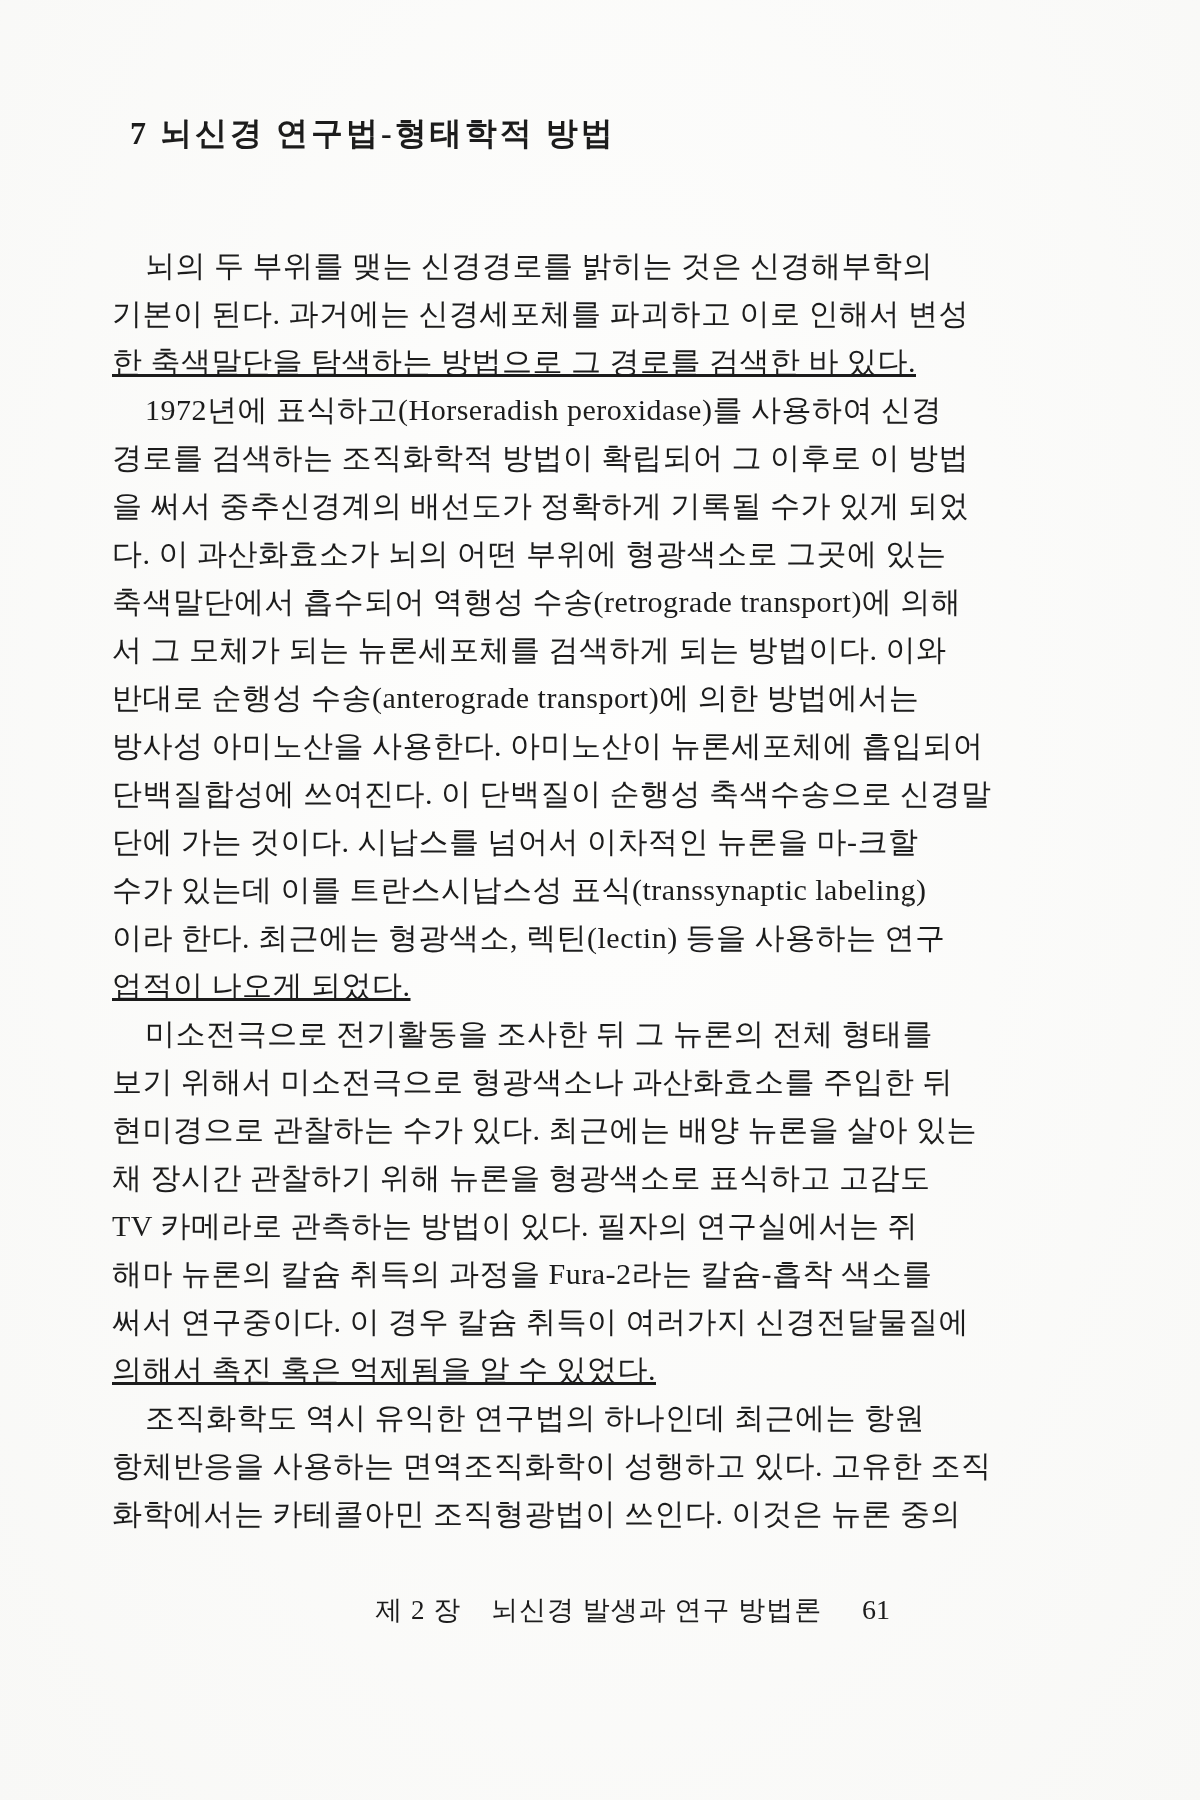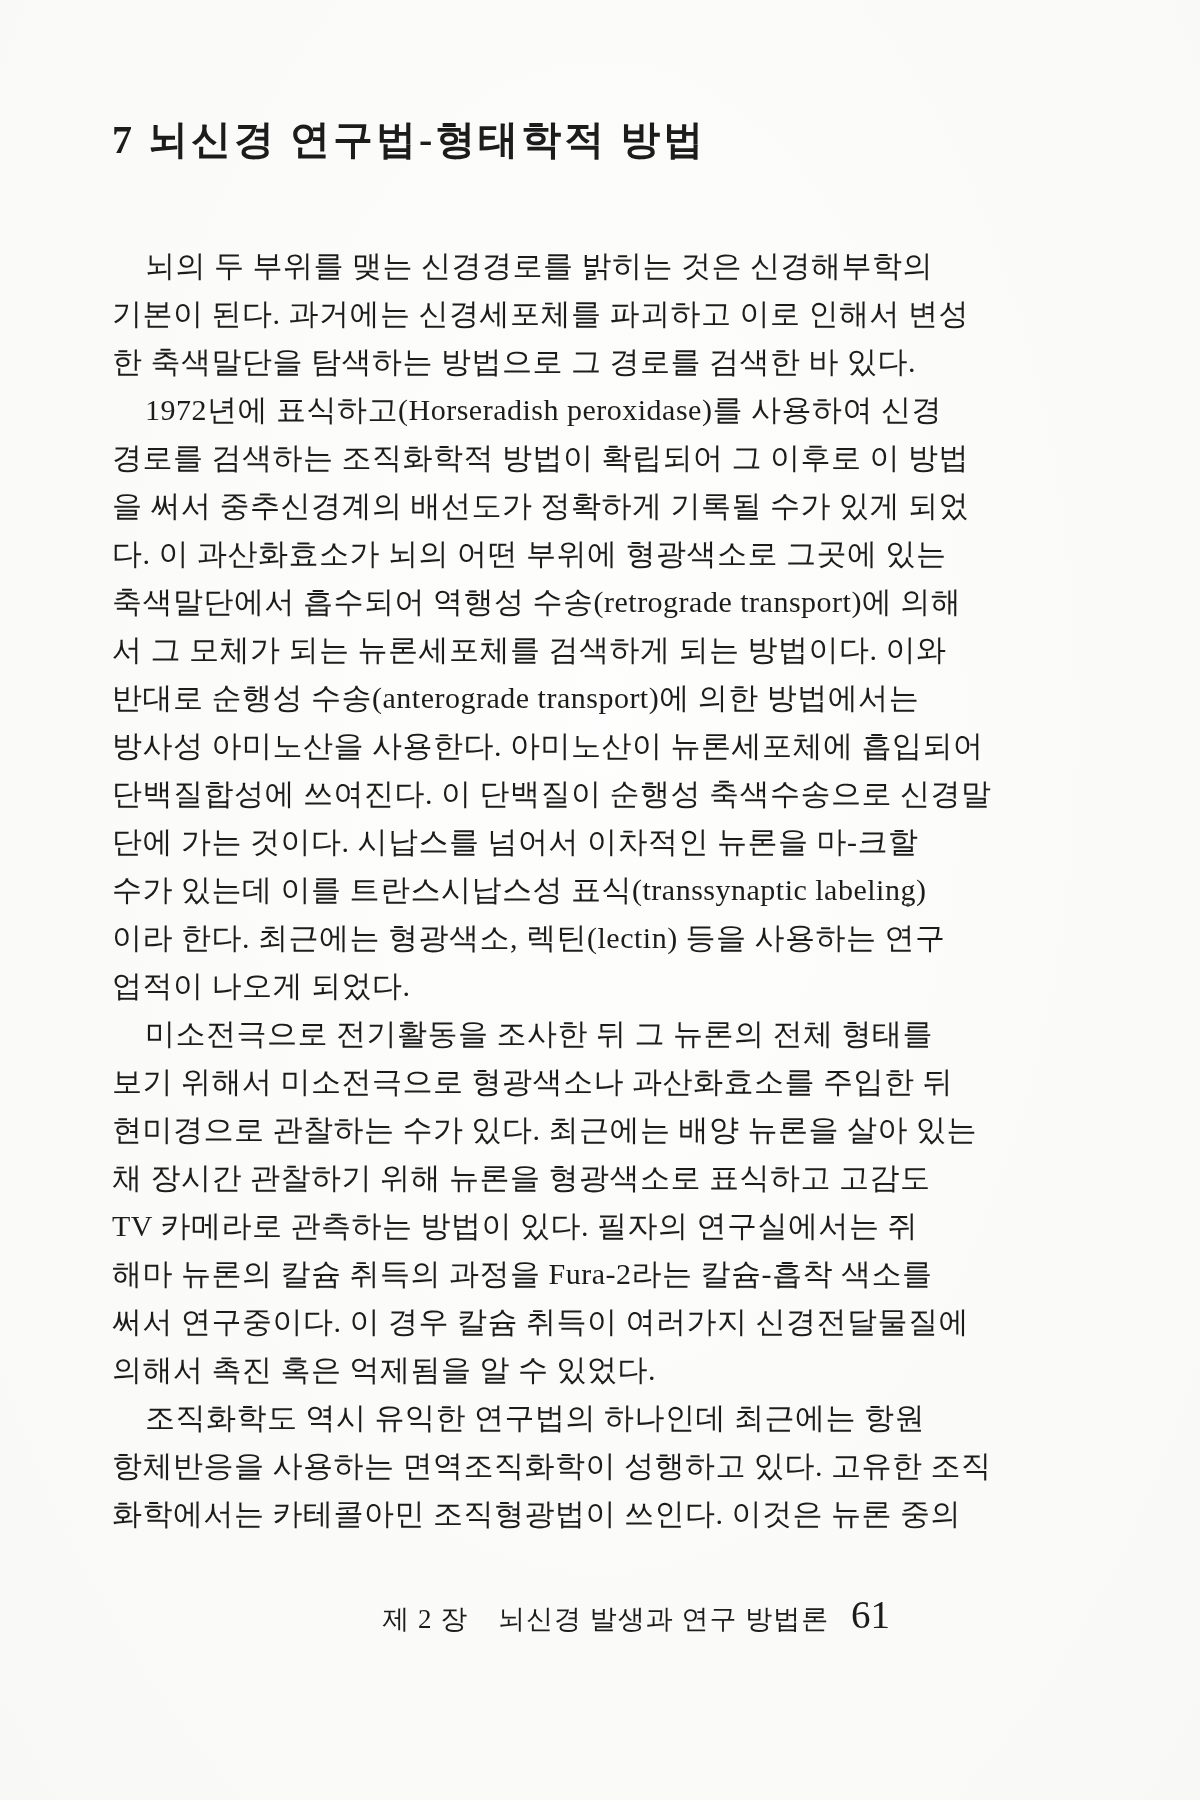--- a/index.html
+++ b/index.html
@@ -17,23 +17,23 @@
   }
   .page {
     position: absolute;
     inset: 0;
     background:
       radial-gradient(ellipse at 50% 40%, rgba(255,255,255,0.6), rgba(0,0,0,0.015)),
       #fcfcfa;
   }
   .heading {
     position: absolute;
-    left: 112px;
+    left: 130px;
     top: 112px;
-    font-size: 40px;
+    font-size: 32px;
     font-weight: 600;
     letter-spacing: 3px;
     white-space: nowrap;
   }
   .body-block {
     position: absolute;
     left: 112px;
     top: 242px;
     width: 778px;
   }
@@ -42,40 +42,41 @@
     line-height: 48px;
     font-size: 30px;
     letter-spacing: 0.5px;
     white-space: nowrap;
     text-align: justify;
     text-align-last: justify;
   }
   .bl.end {
     text-align: right;
     text-align-last: left;
+    text-decoration: underline;
   }
   .bl.ind {
     text-indent: 1.1em;
   }
   .footer {
     position: absolute;
     top: 1592px;
     left: 112px;
     width: 778px;
     text-align: right;
     font-size: 27px;
     letter-spacing: 1px;
     white-space: nowrap;
   }
   .footer .section {
     margin-right: 22px;
   }
   .footer .page-num {
-    font-size: 39px;
-    margin-left: 14px;
+    font-size: 28px;
+    margin-left: 32px;
     letter-spacing: 0;
   }
   .artifact-dot {
     position: absolute;
     left: 906px;
     top: 903px;
     width: 4px;
     height: 4px;
     border-radius: 50%;
     background: #3a3a3a;

